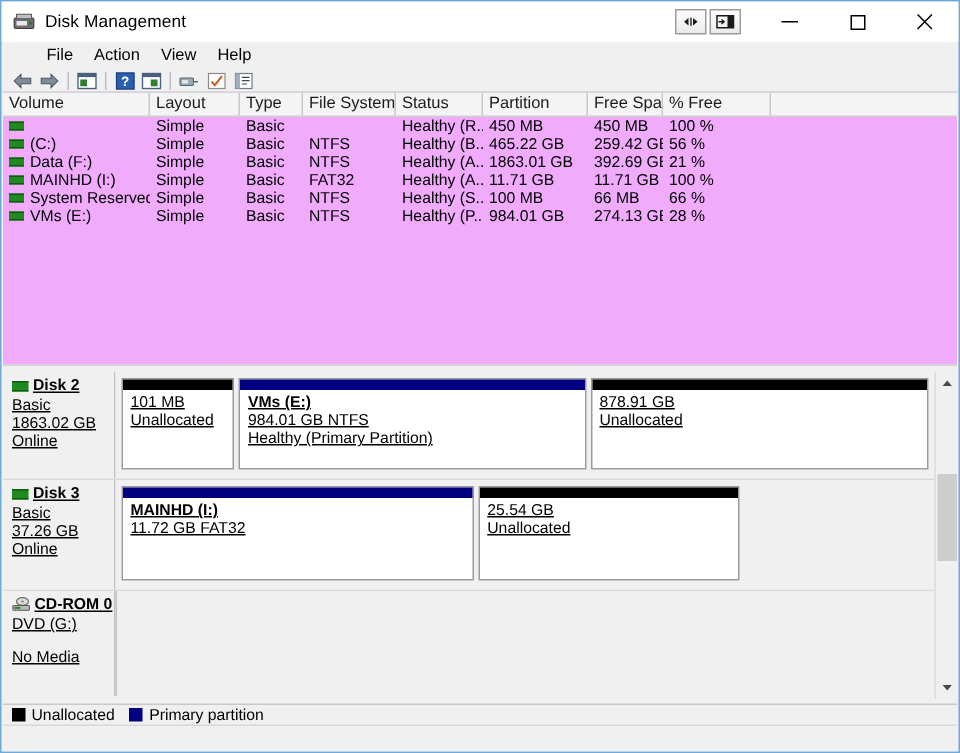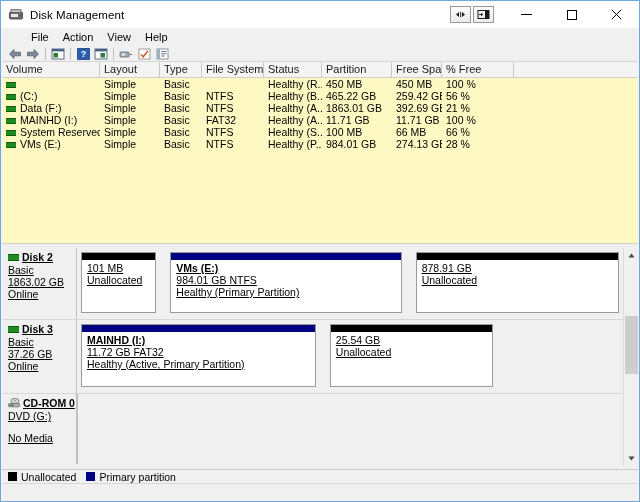--- a/index.html
+++ b/index.html
@@ -114,21 +114,21 @@
     width: 1px; height: 12px;
     background: #bdbdbd;
     margin: 0 3px;
   }
 
   
   .vol-pane {
     position: absolute;
     left: 1px; top: 60px;
     width: 636px; height: 202px;
-    background: #fef9c3;
+    background: #f0abfc;
     border-top: 1px solid #d6d6d6;
     box-sizing: border-box;
     overflow: hidden;
   }
   .vol-header {
     display: flex;
     height: 16px;
     background: #f4f4f4;
     border-bottom: 1px solid #d0d0d0;
     box-sizing: border-box;
@@ -239,21 +239,21 @@
     width: 13px; height: 10px;
     margin-right: 2px;
     position: relative;
     flex: 0 0 auto;
   }
   .disk-parts {
     flex: 1 1 auto;
     display: flex;
     padding: 4px 4px 6px 4px;
     box-sizing: border-box;
-    gap: 14px;
+    gap: 3px;
     background: #f0f0f0;
   }
   .part {
     box-sizing: border-box;
     background: #ffffff;
     border: 1px solid #9a9a9a;
     position: relative;
     padding: 9px 4px 3px 5px;
     font-size: 10.5px;
     line-height: 12px;
@@ -568,21 +568,20 @@
         </div>
         <div>Basic</div>
         <div>37.26 GB</div>
         <div>Online</div>
       </div>
       <div class="disk-parts" style="padding-right:145px;">
         <div class="part" style="flex:0 0 57%;">
           <div class="band primary"></div>
           <div class="part-title">MAINHD  (I:)</div>
           <div class="part-line">11.72 GB FAT32</div>
-          <div class="part-line">Healthy (Active, Primary Partition)</div>
         </div>
         <div class="part" style="flex:1 1 auto;">
           <div class="band unalloc"></div>
           <div class="part-line">25.54 GB</div>
           <div class="part-line">Unallocated</div>
         </div>
       </div>
     </div>
 
     <div class="disk-row" style="height:70px;border-bottom:none;">

